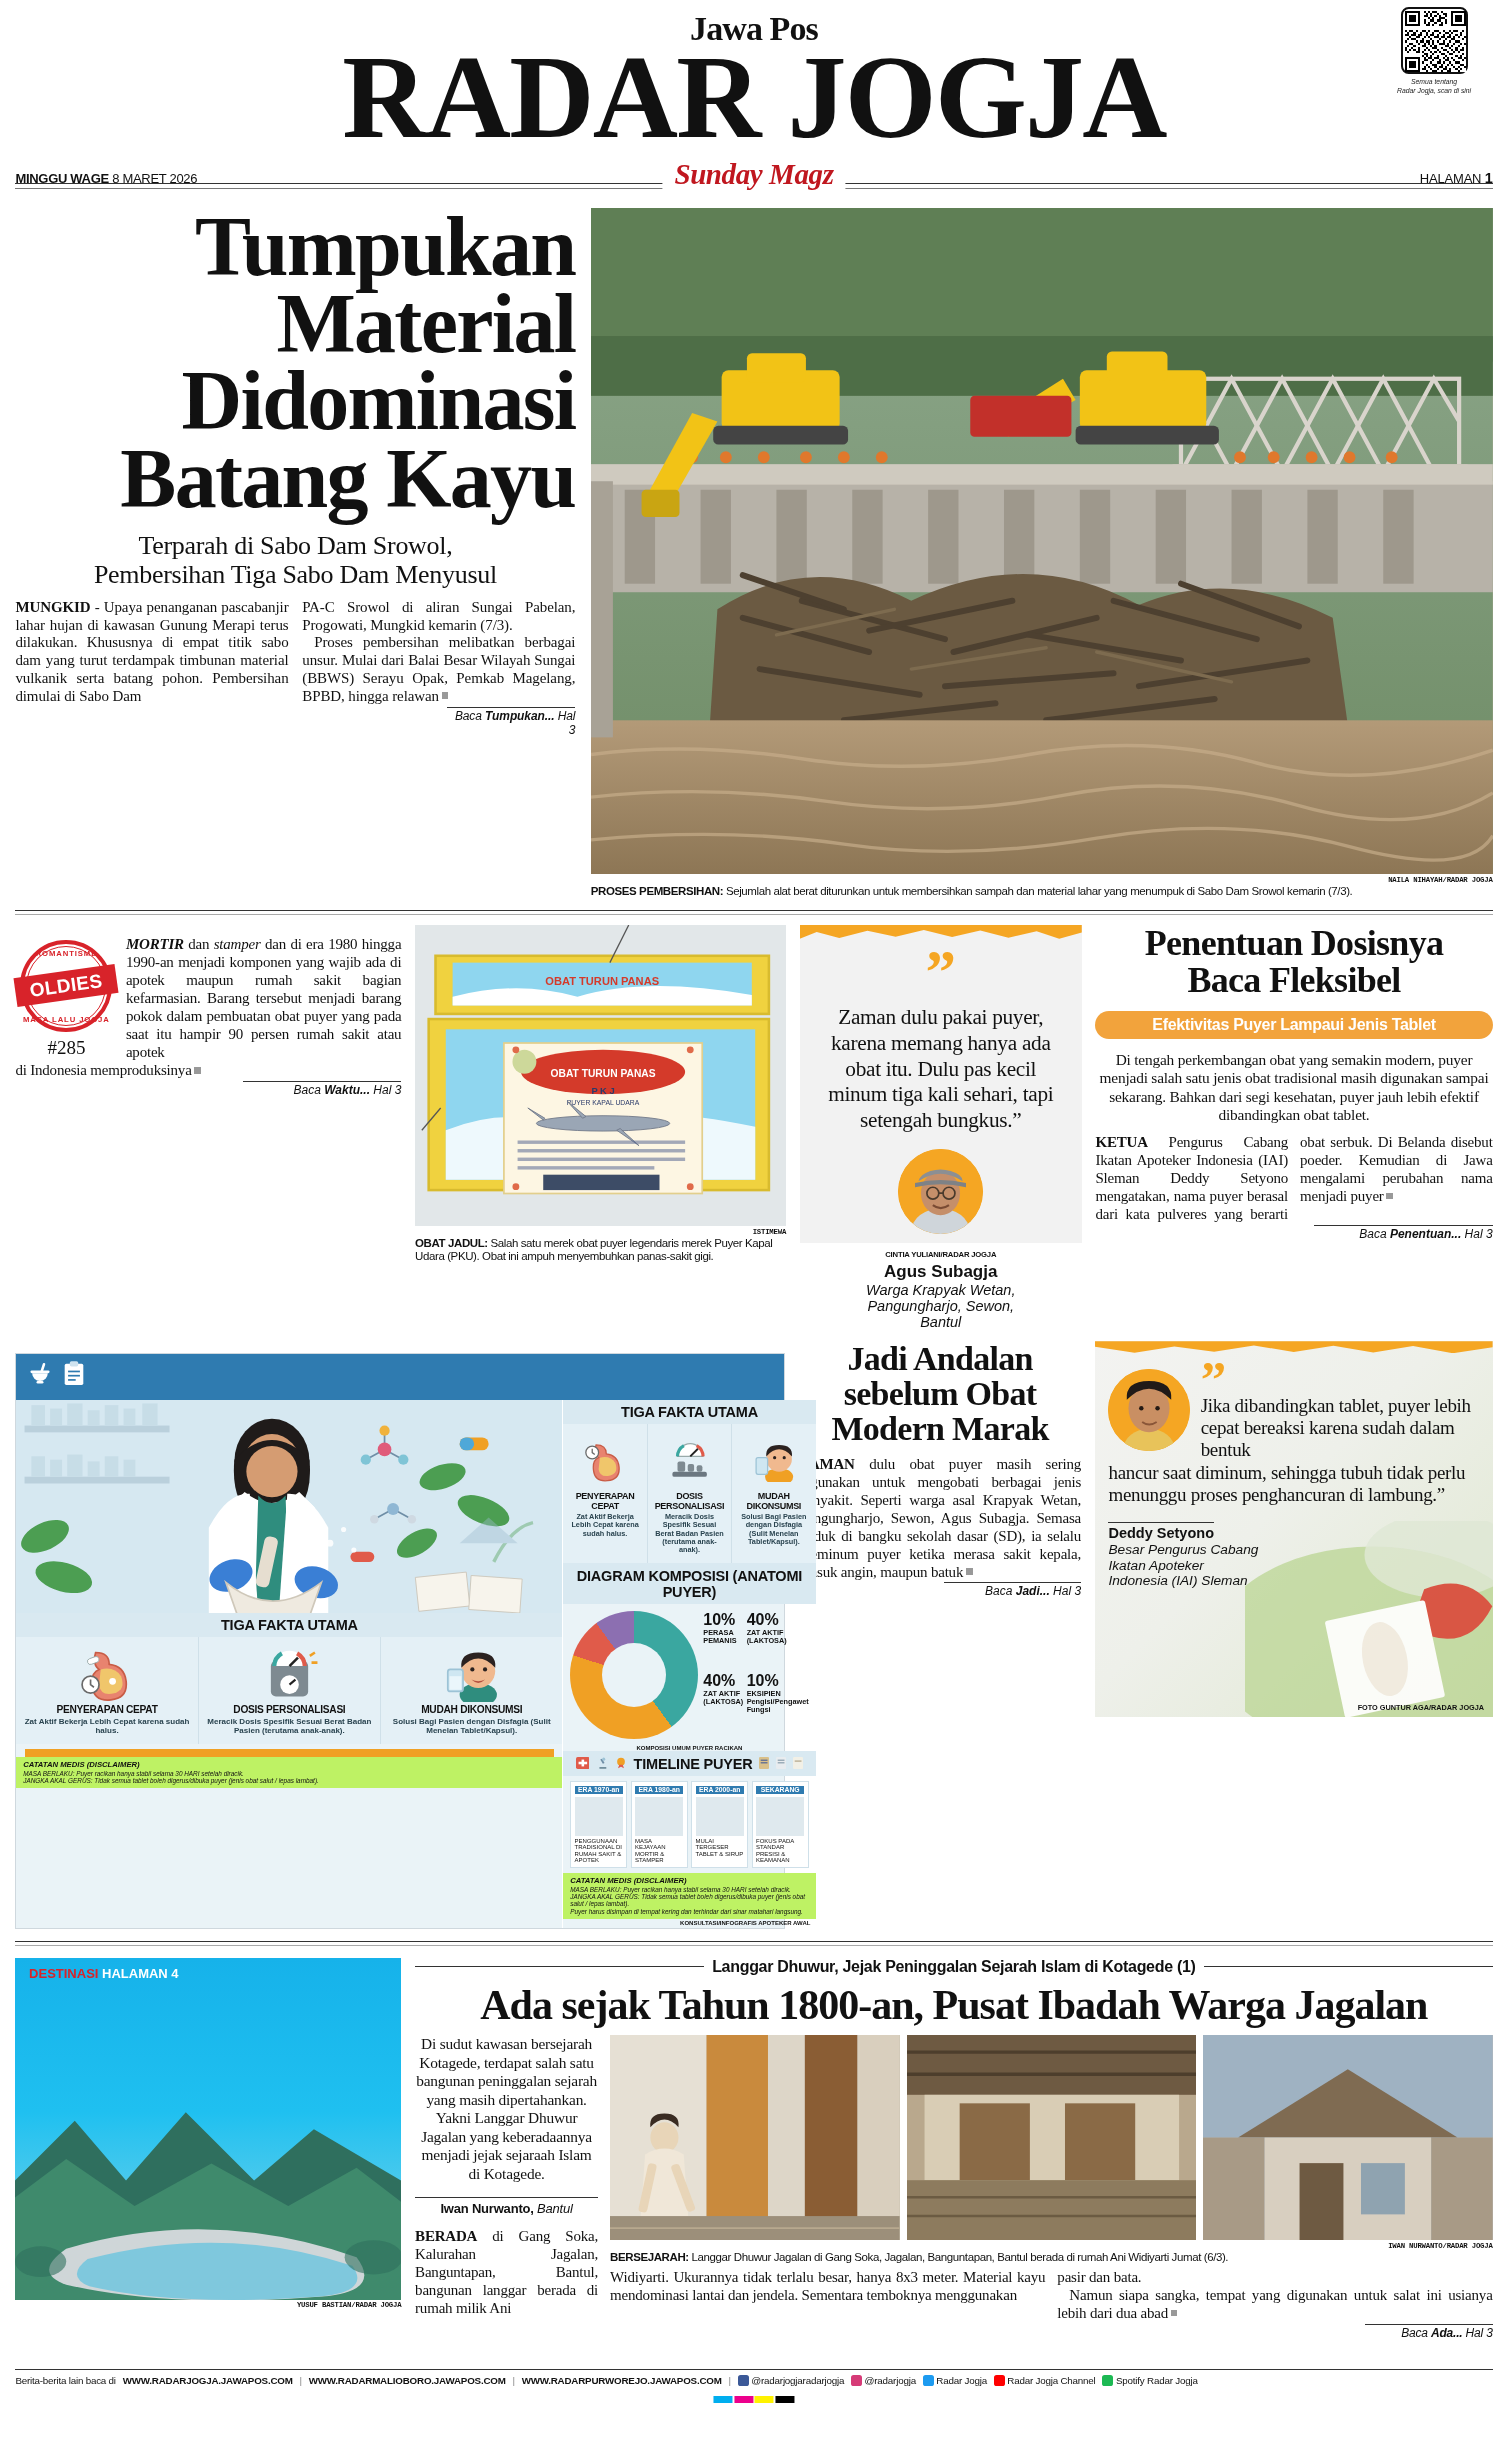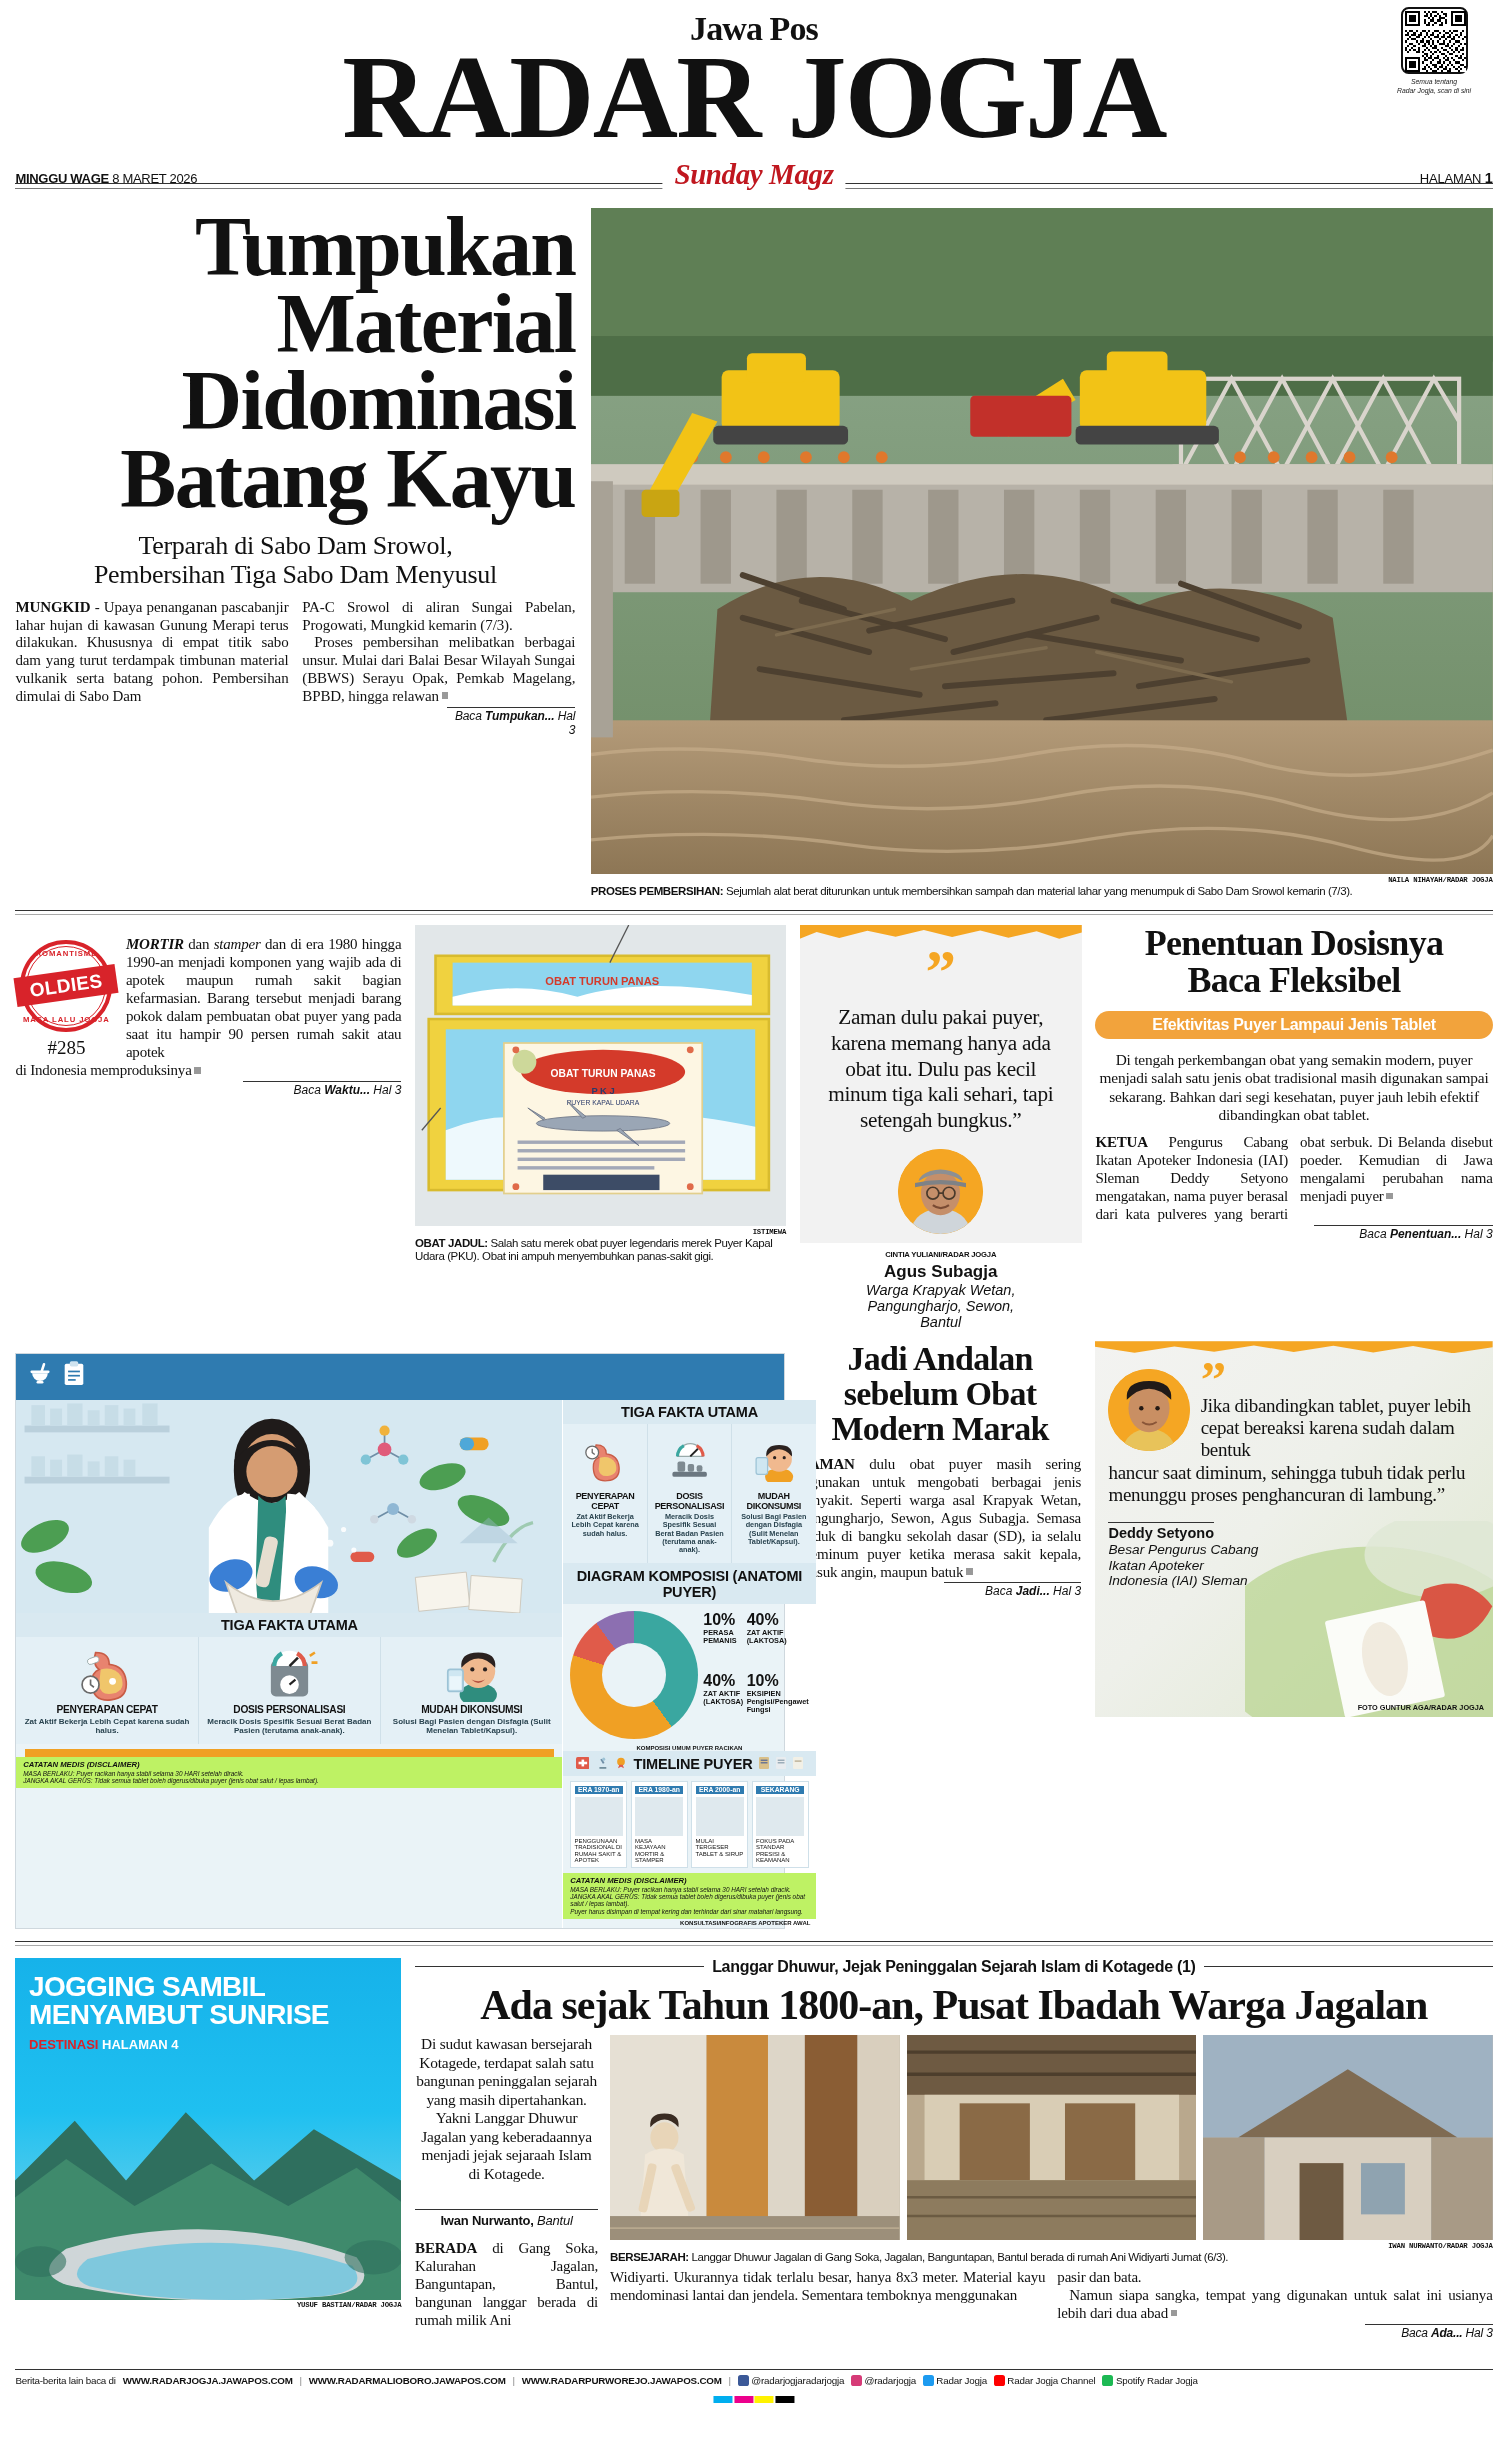--- a/index.html
+++ b/index.html
@@ -275,21 +275,21 @@
   .kicker {
     font-family:"Liberation Sans", sans-serif; font-weight:bold; font-size:16px;
     letter-spacing:-0.3px; white-space:nowrap;
   }
   .b-hl {
     font-family:"Liberation Serif", serif; font-weight:bold; font-size:42px;
     text-align:center; line-height:1.02; margin-top:8.5px; letter-spacing:-1px;
   }
   .b-grid { display:flex; gap:12px; margin-top:8.5px; }
   .b-intro { width:183px; flex:0 0 183px; text-align:center; font-size:15.4px; line-height:1.2; letter-spacing:-0.2px;}
-  .b-byline { border-top:0.9px solid #333; margin-top:26px; padding-top:2.6px; font-family:"Liberation Sans", sans-serif; font-size:13px; text-align:center;}
+  .b-byline { border-top:0.9px solid #333; margin-top:14px; padding-top:2.6px; font-family:"Liberation Sans", sans-serif; font-size:13px; text-align:center;}
   .b-byline b { font-weight:bold; }
   .b-byline i { font-style:italic; }
   .b-after { font-size:15px; line-height:1.2; text-align:justify; margin-top:10.2px; letter-spacing:-0.2px;}
   .b-photos { flex:1; }
   .b-photorow { display:flex; gap:6.8px; }
   .b-cols { display:flex; gap:12px; margin-top:3.4px; }
   .b-col { flex:1; font-size:15px; line-height:1.2; text-align:justify; letter-spacing:-0.2px;}
 
   
   .footer {
@@ -1182,24 +1182,20 @@
         <svg style="position:absolute;left:0;bottom:0;z-index:2" width="100%" height="222" viewBox="0 0 452 260" preserveAspectRatio="none">
           <path d="M0 120 L70 50 L130 120 L200 40 L280 120 L350 60 L452 120 L452 260 L0 260Z" fill="#2f6f5e"></path>
           <path d="M0 140 L60 95 L140 150 L230 100 L320 150 L400 105 L452 145 L452 260 L0 260Z" fill="#3f8a6c"></path>
           <path d="M60 200 q170 -50 340 10 q30 40 -40 46 q-180 14 -300 -14 q-40 -14 0 -42z" fill="#cfd6d8"></path>
           <path d="M85 212 q160 -42 310 8 q22 30 -38 36 q-168 12 -270 -12 q-28 -12 -2 -32z" fill="#7fc8dd"></path>
           <g fill="#2f6f5e" opacity="0.6">
             <ellipse cx="30" cy="215" rx="30" ry="18"></ellipse>
               <ellipse cx="420" cy="210" rx="34" ry="20"></ellipse>
           </g>
         </svg>
-        <div class="teaser-title">
-          <div>JOGGING SAMBIL</div>
-          <div>MENYAMBUT SUNRISE</div>
-        </div>
         <div class="teaser-meta">
           <span class="d">DESTINASI</span><span class="h"> HALAMAN 4</span>
         </div>
       </div>
       <div class="credit">YUSUF BASTIAN/RADAR JOGJA</div>
     </div>
 
     <div class="b-right">
       <div class="kicker-wrap">
         <span class="kicker-line"></span>

